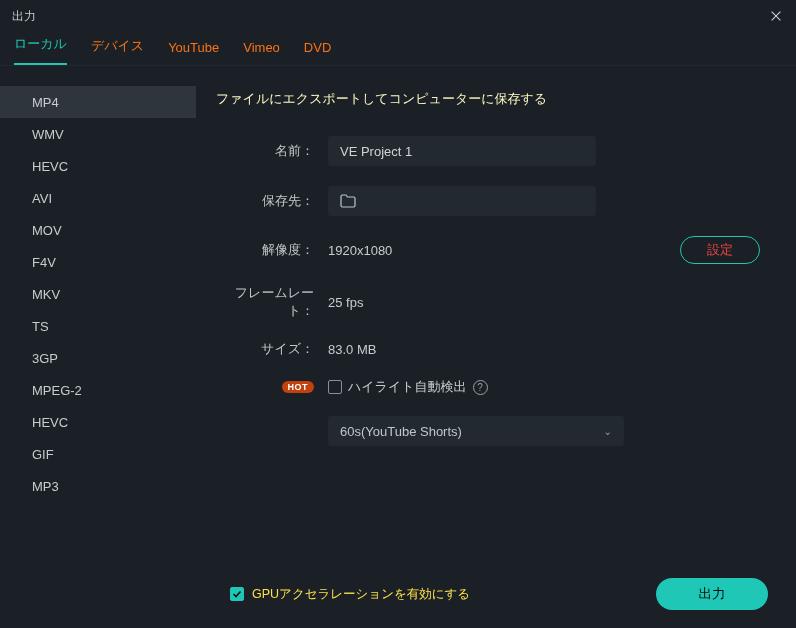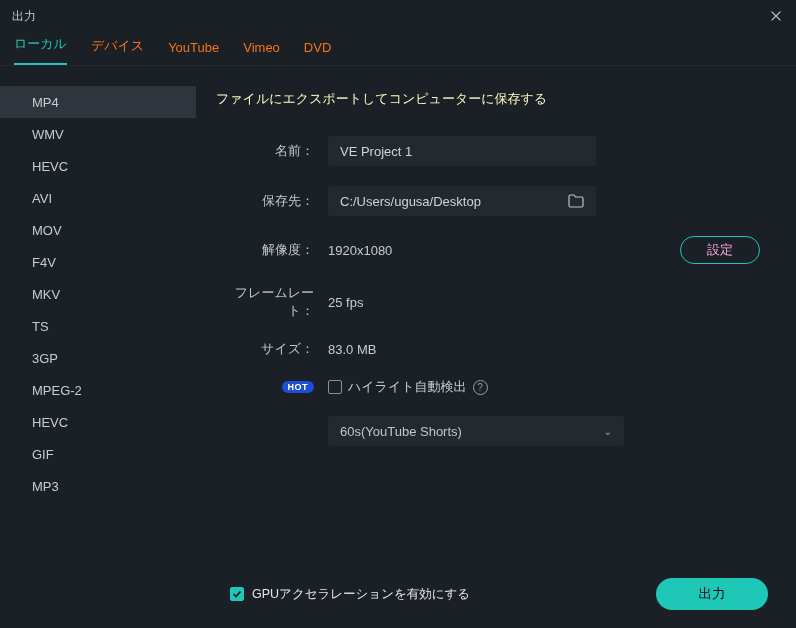--- a/index.html
+++ b/index.html
@@ -23,35 +23,35 @@
 
 .row { display: flex; align-items: center; margin-bottom: 20px; }
 .row .label { width: 112px; text-align: right; padding-right: 14px; color: #c0c6ca; font-size: 13px; }
 .row .value { flex: 1; display: flex; align-items: center; gap: 12px; color: #c8ccd0; font-size: 13px; }
 
 .input-box { background: #222a30; border-radius: 3px; height: 30px; display: flex; align-items: center; padding: 0 12px; flex: 1; max-width: 268px; font-size: 13px; color: #d0d4d8; }
 .input-box.with-icon { justify-content: space-between; }
 .folder-icon { width: 16px; height: 14px; }
 .folder-icon svg { width: 100%; height: 100%; }
 
-.btn-outline { border: 1.5px solid #1ec7b6; color: #f9a8d4; background: transparent; border-radius: 15px; height: 28px; width: 80px; font-size: 13px; cursor: pointer; display: flex; align-items: center; justify-content: center; }
+.btn-outline { border: 1.5px solid #1ec7b6; color: #ef4444; background: transparent; border-radius: 15px; height: 28px; width: 80px; font-size: 13px; cursor: pointer; display: flex; align-items: center; justify-content: center; }
 
-.hot-badge { background: #1d4ed8; color: #fff; font-size: 9px; font-weight: bold; padding: 1px 6px; border-radius: 7px; letter-spacing: 0.5px; }
+.hot-badge { background: #c2410c; color: #fff; font-size: 9px; font-weight: bold; padding: 1px 6px; border-radius: 7px; letter-spacing: 0.5px; }
 
 .checkbox { width: 14px; height: 14px; border: 1.5px solid #8a9096; border-radius: 2px; display: inline-flex; align-items: center; justify-content: center; cursor: pointer; }
 .checkbox.checked { background: #1ec7b6; border-color: #1ec7b6; }
 .checkbox.checked svg { width: 10px; height: 10px; }
 
 .help-icon { width: 15px; height: 15px; border: 1.3px solid #9aa0a4; border-radius: 50%; display: inline-flex; align-items: center; justify-content: center; font-size: 10px; color: #9aa0a4; cursor: pointer; }
 
 .select-box { background: #222a30; border-radius: 3px; height: 30px; display: flex; align-items: center; justify-content: space-between; padding: 0 12px; width: 296px; cursor: pointer; font-size: 13px; color: #c0c6ca; gap: 37px; }
 .chevron { font-size: 10px; color: #9aa0a4; }
 
 .footer { position: absolute; bottom: 0; left: 0; right: 0; height: 68px; display: flex; align-items: center; justify-content: space-between; padding: 0 28px 0 230px; background: #1a2025; }
-.footer-left { display: flex; align-items: center; gap: 8px; font-size: 12.5px; color: #e5e5e5; }
+.footer-left { display: flex; align-items: center; gap: 8px; font-size: 12.5px; color: #fde047; }
 .btn-primary { background: #1ec7b6; color: #0a0f12; border: none; border-radius: 18px; height: 32px; width: 112px; font-size: 13.5px; cursor: pointer; font-weight: 500; }
 </style>
 </head>
 <body>
 
 <div class="titlebar">
   <span class="title">出力</span>
   <span class="close-icon">
     <svg viewBox="0 0 16 16" width="14" height="14">
         <path d="M3 3 L13 13 M13 3 L3 13" stroke="#c8ccd0" stroke-width="1.4" fill="none"></path>
@@ -91,21 +91,20 @@
       <div class="label">名前：</div>
       <div class="value">
         <div class="input-box">VE Project 1</div>
       </div>
     </div>
 
     <div class="row">
       <div class="label">保存先：</div>
       <div class="value">
         <div class="input-box with-icon">
-          <span>C:/Users/ugusa/Desktop</span>
           <span class="folder-icon">
             <svg viewBox="0 0 16 14">
                 <path d="M1 2.5 C1 1.7 1.7 1 2.5 1 L6 1 L7.5 3 L13.5 3 C14.3 3 15 3.7 15 4.5 L15 11.5 C15 12.3 14.3 13 13.5 13 L2.5 13 C1.7 13 1 12.3 1 11.5 Z" fill="none" stroke="#c0c6ca" stroke-width="1.2"></path>
               </svg>
           </span>
         </div>
       </div>
     </div>
 
     <div class="row">

